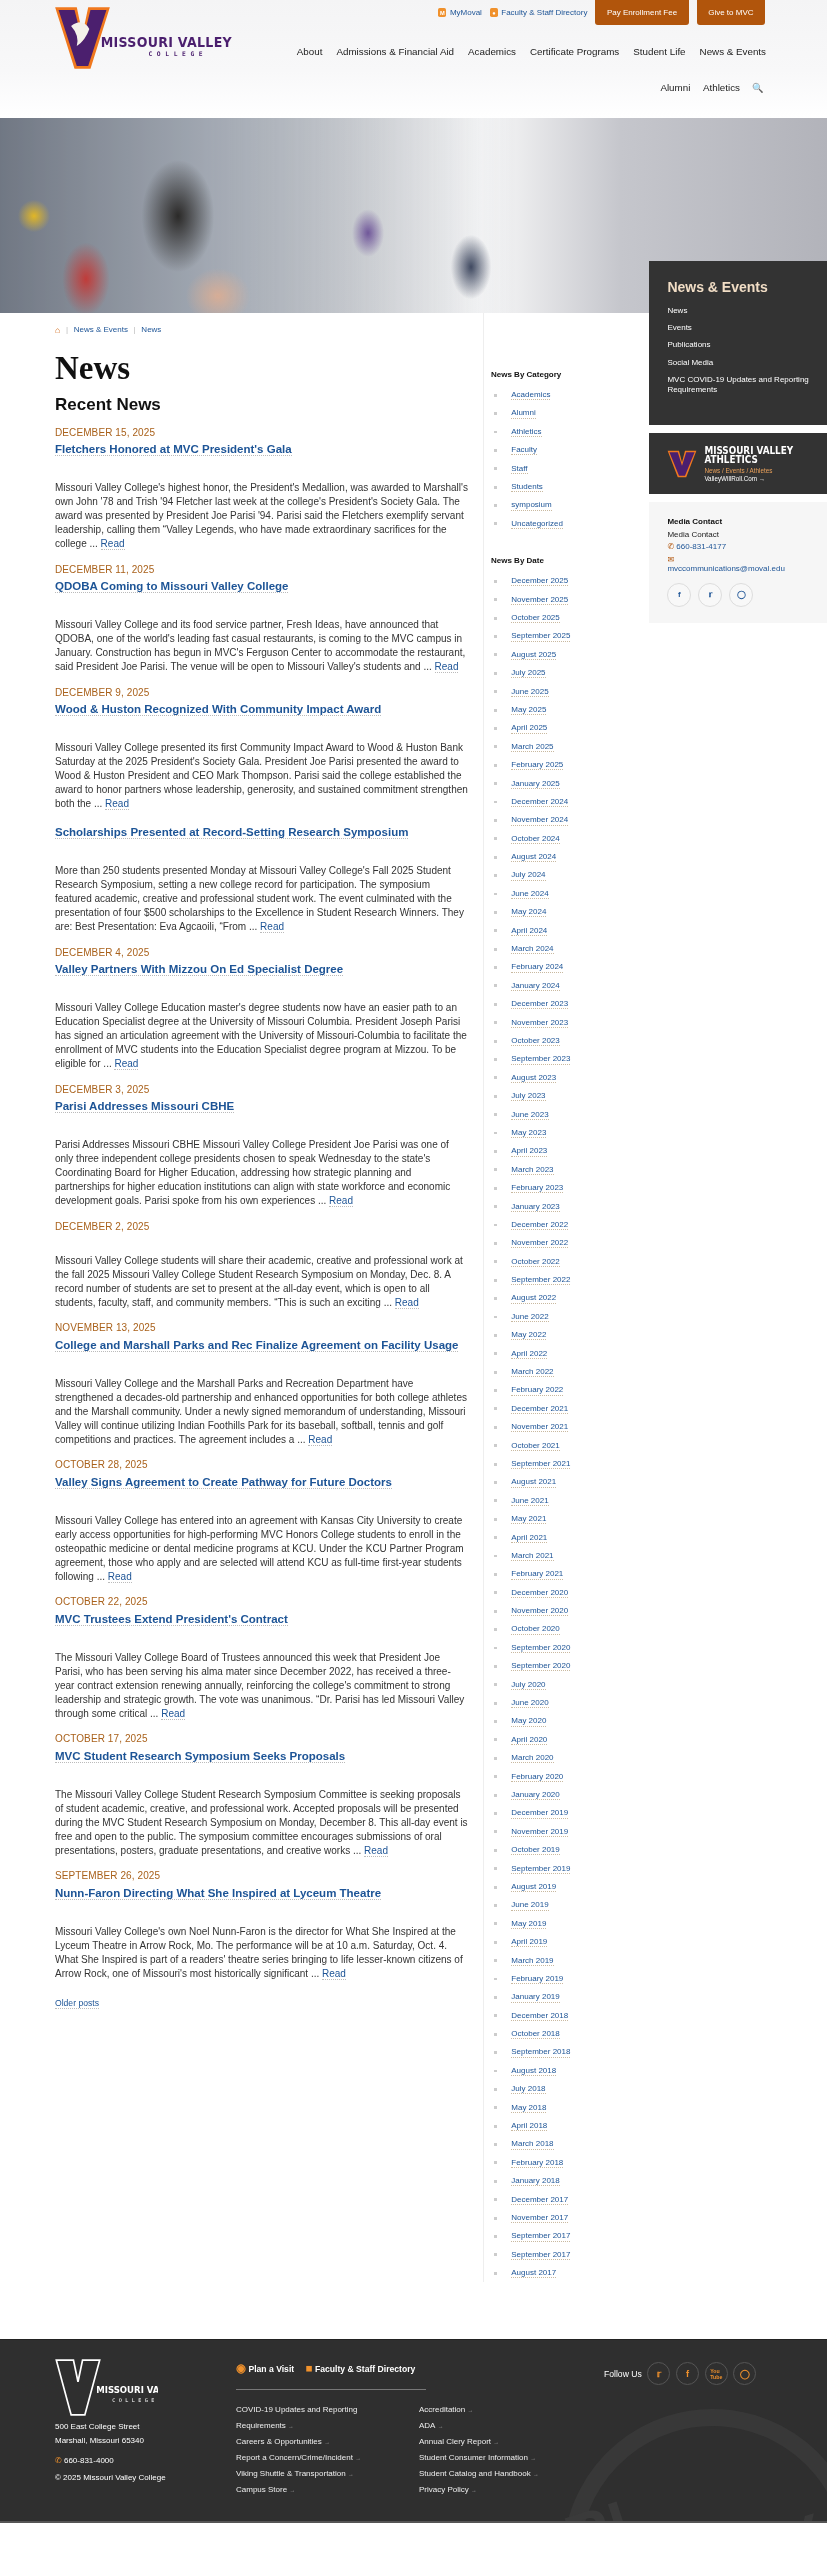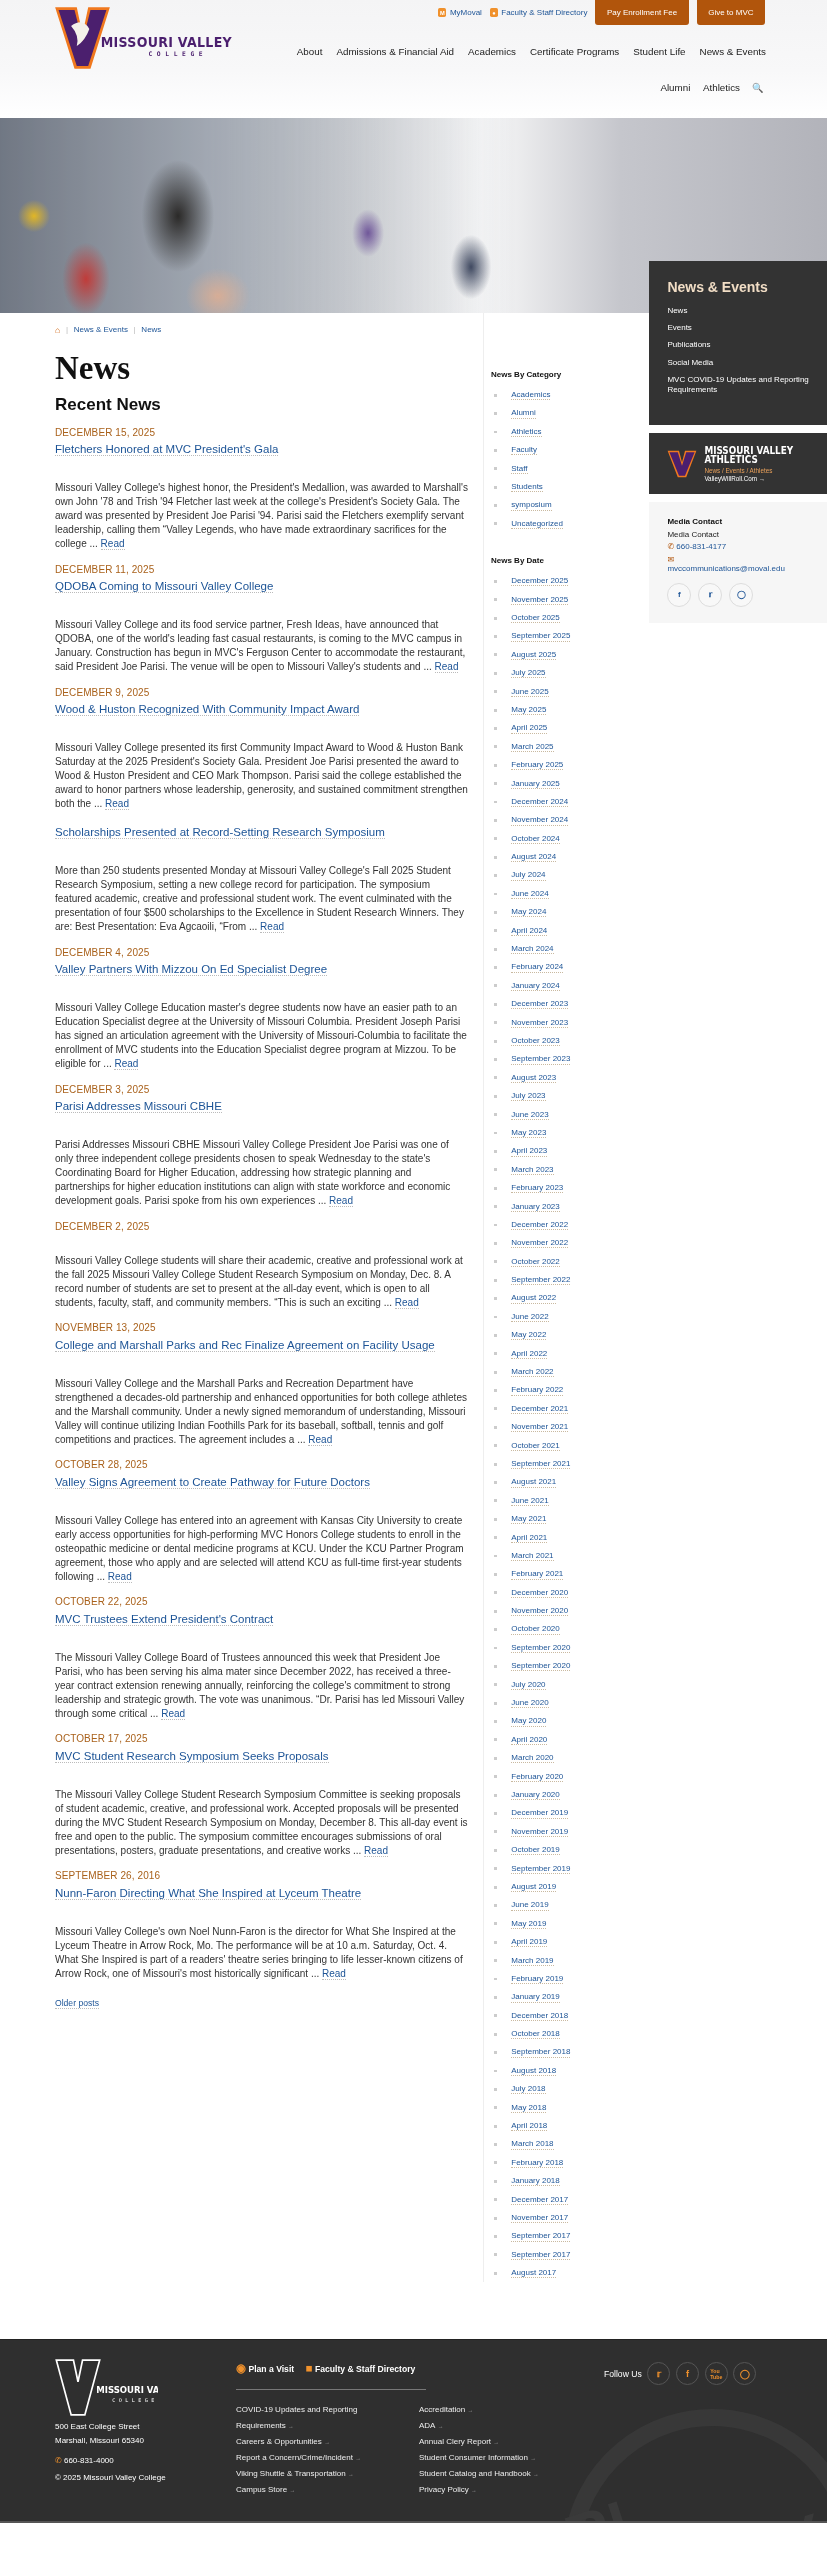--- a/index.html
+++ b/index.html
@@ -30,21 +30,21 @@
 .content{width:414px;margin-left:55px}
 .sidebar{width:149px;margin-left:14px;border-left:0.6px solid #eee;padding-left:7px;padding-top:57px}
 .rightcol{position:absolute;right:0;top:-52px;width:179px}
 .breadcrumb{display:flex;align-items:center;gap:5.7px;margin-top:11.5px;font-size:8px}
 .breadcrumb .sep{color:#bbb}
 .home-ico{color:#d0640f;font-size:8.6px}
 h1.pagetitle{font-family:"Liberation Serif",serif;font-size:33px;font-weight:bold;color:#111;margin-top:15px;line-height:37px}
 h2.recent{font-size:17px;font-weight:bold;color:#111;margin-top:7px;line-height:21px}
 .post{margin-top:12.6px}
 .post-date{color:#a9611b;font-size:10px;letter-spacing:0.1px}
-.post-title{display:inline;font-size:11.5px;font-weight:normal;color:#1d5496;line-height:17px;border-bottom:0.6px dotted #bbb}
+.post-title{display:inline;font-size:11.5px;font-weight:bold;color:#1d5496;line-height:17px;border-bottom:0.6px dotted #bbb}
 .post-title-wrap{margin-top:3.4px;line-height:16px}
 .post-body{font-size:10px;line-height:14px;color:#333;margin-top:22px}
 .read{color:#1d5496;border-bottom:0.6px dotted #bbb}
 .older{display:inline-block;margin-top:17px;font-size:8.6px;color:#1d5496;border-bottom:0.6px dotted #bbb}
 .sb-head{font-size:8px;font-weight:bold;color:#111;margin-bottom:7px}
 .sb-list{list-style:none}
 .sb-list li{display:flex;align-items:center;height:18.4px;font-size:8px}
 .sb-list li .b{width:2.9px;height:2.9px;background:#ccc;margin-left:3.4px;margin-right:14px}
 .sb-list li a{border-bottom:0.6px dotted #c9b9a0;line-height:9.2px}
 .navbox{background:#333;color:#fff;padding:18.4px 18.4px 23px 18.4px;margin-top:0}
@@ -184,21 +184,21 @@
           <div class="post-date">OCTOBER 22, 2025</div>
           <div class="post-title-wrap"><a class="post-title">MVC Trustees Extend President's Contract</a></div>
           <p class="post-body"><span>The Missouri Valley College Board of Trustees announced this week that President Joe Parisi, who has been serving his alma mater since December 2022, has received a three-year contract extension renewing annually, reinforcing the college's commitment to strong leadership and strategic growth. The vote was unanimous. “Dr. Parisi has led Missouri Valley through some critical ...</span> <a class="read">Read</a></p>
         </article>
         <article class="post">
           <div class="post-date">OCTOBER 17, 2025</div>
           <div class="post-title-wrap"><a class="post-title">MVC Student Research Symposium Seeks Proposals</a></div>
           <p class="post-body"><span>The Missouri Valley College Student Research Symposium Committee is seeking proposals of student academic, creative, and professional work. Accepted proposals will be presented during the MVC Student Research Symposium on Monday, December 8. This all-day event is free and open to the public. The symposium committee encourages submissions of oral presentations, posters, graduate presentations, and creative works ...</span> <a class="read">Read</a></p>
         </article>
         <article class="post">
-          <div class="post-date">SEPTEMBER 26, 2016</div>
+          <div class="post-date">SEPTEMBER 26, 2025</div>
           <div class="post-title-wrap"><a class="post-title">Nunn-Faron Directing What She Inspired at Lyceum Theatre</a></div>
           <p class="post-body"><span>Missouri Valley College's own Noel Nunn-Faron is the director for What She Inspired at the Lyceum Theatre in Arrow Rock, Mo. The performance will be at 10 a.m. Saturday, Oct. 4. What She Inspired is part of a readers' theatre series bringing to life lesser-known citizens of Arrow Rock, one of Missouri's most historically significant ...</span> <a class="read">Read</a></p>
         </article>
       </div>
 
     <a class="older">Older posts</a>
   </main>
 
   <aside class="sidebar">
     <div class="sb-head">News By Category</div>

